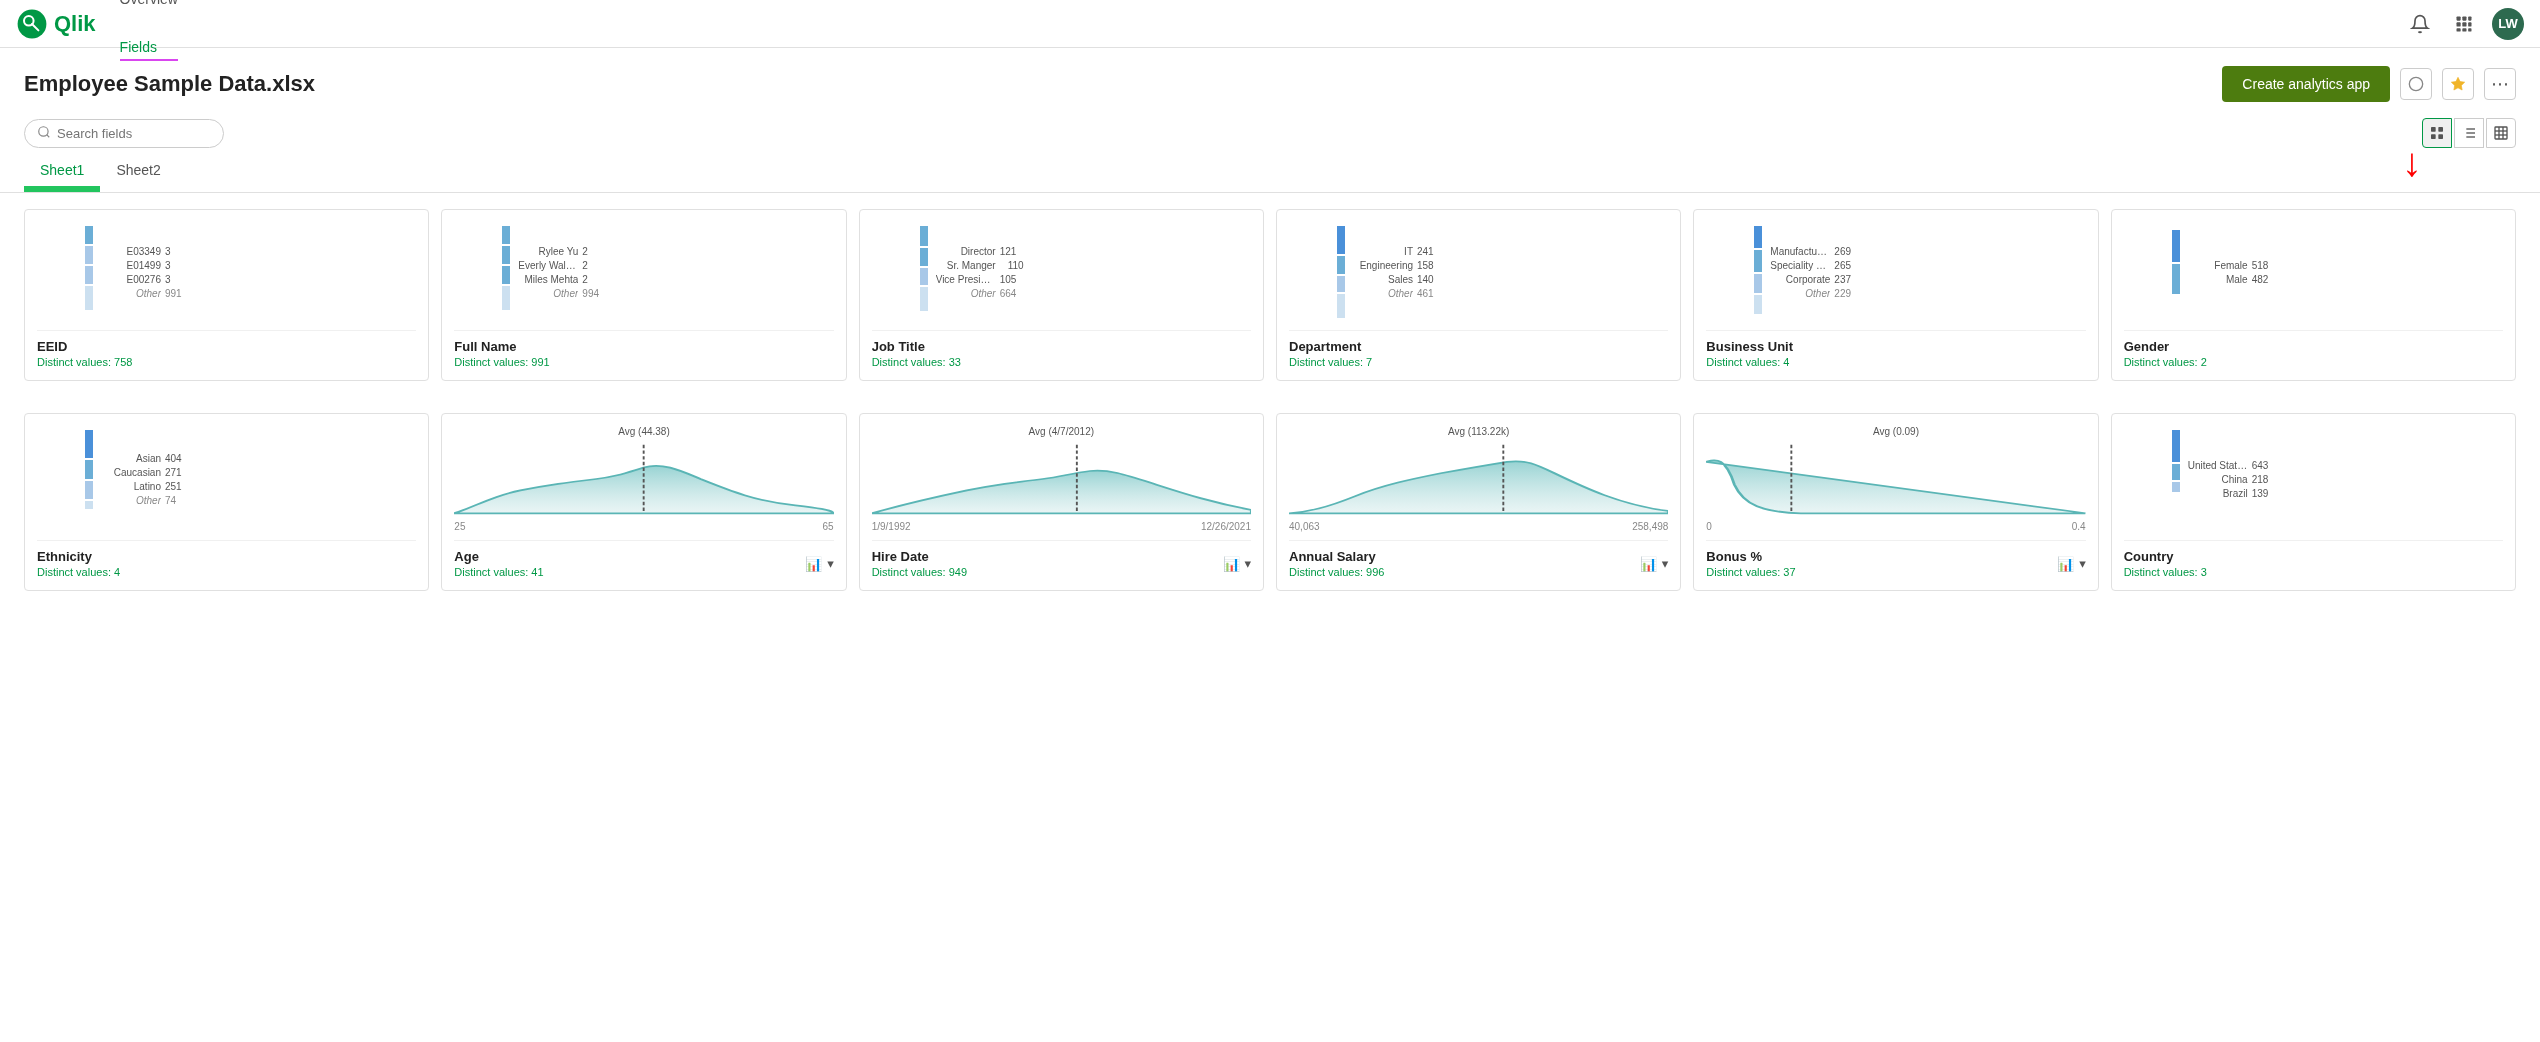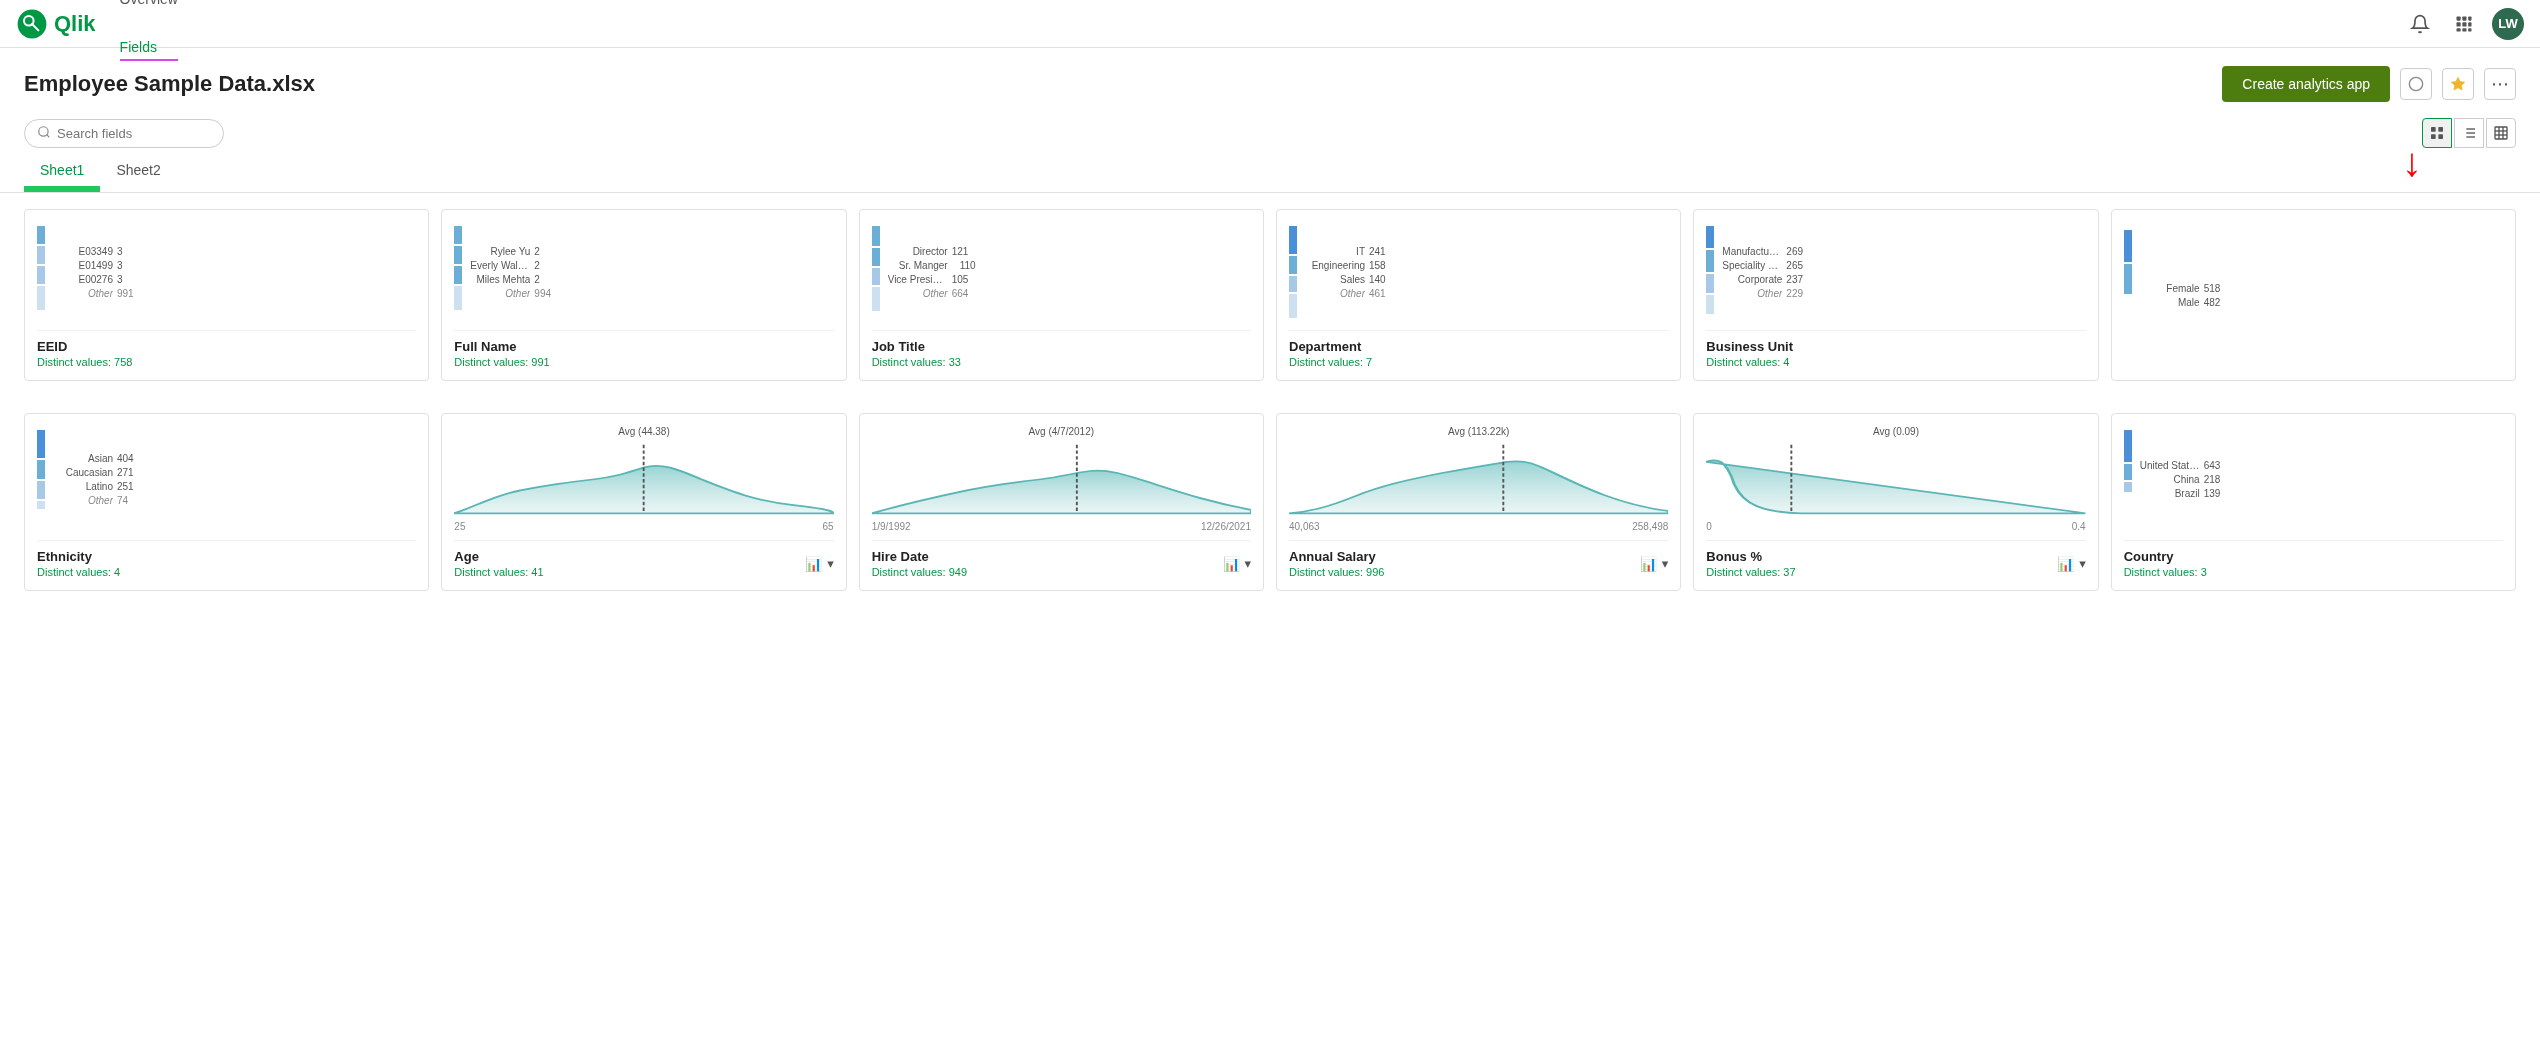--- a/index.html
+++ b/index.html
@@ -39,21 +39,21 @@
     .arrow-annotation { position: absolute; right: 118px; top: 142px; z-index: 100; }
 
     
     .tabs { display: flex; padding: 0 24px; border-bottom: 1px solid #e0e0e0; gap: 0; }
     .tab { padding: 8px 16px; font-size: 14px; cursor: pointer; color: #555; border-bottom: 2px solid transparent; }
     .tab.active { color: #009845; border-bottom: 6px solid #22c55e; font-weight: 500; }
 
     
     .cards-grid { display: grid; grid-template-columns: repeat(6, 1fr); gap: 12px; padding: 16px 24px; }
     .card { border: 1px solid #e0e0e0; border-radius: 4px; padding: 12px; min-height: 170px; display: flex; flex-direction: column; background: #fff; }
-    .card-chart-area { flex: 1; display: flex; flex-direction: row; gap: 6px; min-height: 100px; }
+    .card-chart-area { flex: 1; display: flex; flex-direction: row; gap: 6px; min-height: 100px; margin-left: 48px; }
     .card-footer { padding-top: 8px; border-top: 1px solid #f0f0f0; margin-top: 8px; }
     .card-footer-title { font-size: 13px; font-weight: 600; color: #222; }
     .card-footer-sub { font-size: 11px; color: #009845; margin-top: 2px; }
 
     
     .bar-chart { display: flex; flex-direction: column; gap: 3px; justify-content: center; flex: 1; }
     .bar-row { display: flex; align-items: center; gap: 4px; font-size: 10px; }
     .bar-label { width: 60px; text-align: right; color: #555; font-size: 10px; white-space: nowrap; overflow: hidden; text-overflow: ellipsis; }
     .bar-value { color: #888; font-size: 10px; width: 24px; }
 
@@ -352,20 +352,24 @@
           <div class="bar-row">
               <span class="bar-label">Female</span>
               <span class="bar-value" style="color:#555;font-size:10px;">518</span>
             </div>
           <div class="bar-row">
               <span class="bar-label">Male</span>
               <span class="bar-value" style="color:#555;font-size:10px;">482</span>
             </div>
         </div>
       </div>
+      <div class="card-footer">
+        <div class="card-footer-title">Gender</div>
+        <div class="card-footer-sub">Distinct values: 2</div>
+      </div>
     </div>
   </div>
 
   <div class="cards-grid">
 
     <div class="card">
       <div class="card-chart-area">
         <div style="width:10px;display:flex;flex-direction:column;gap:2px;justify-content:flex-start;margin-top:4px;">
           <div style="width:8px;height:28px;background:#4a90d9;"></div>
           <div style="width:8px;height:19px;background:#6baed6;"></div>

